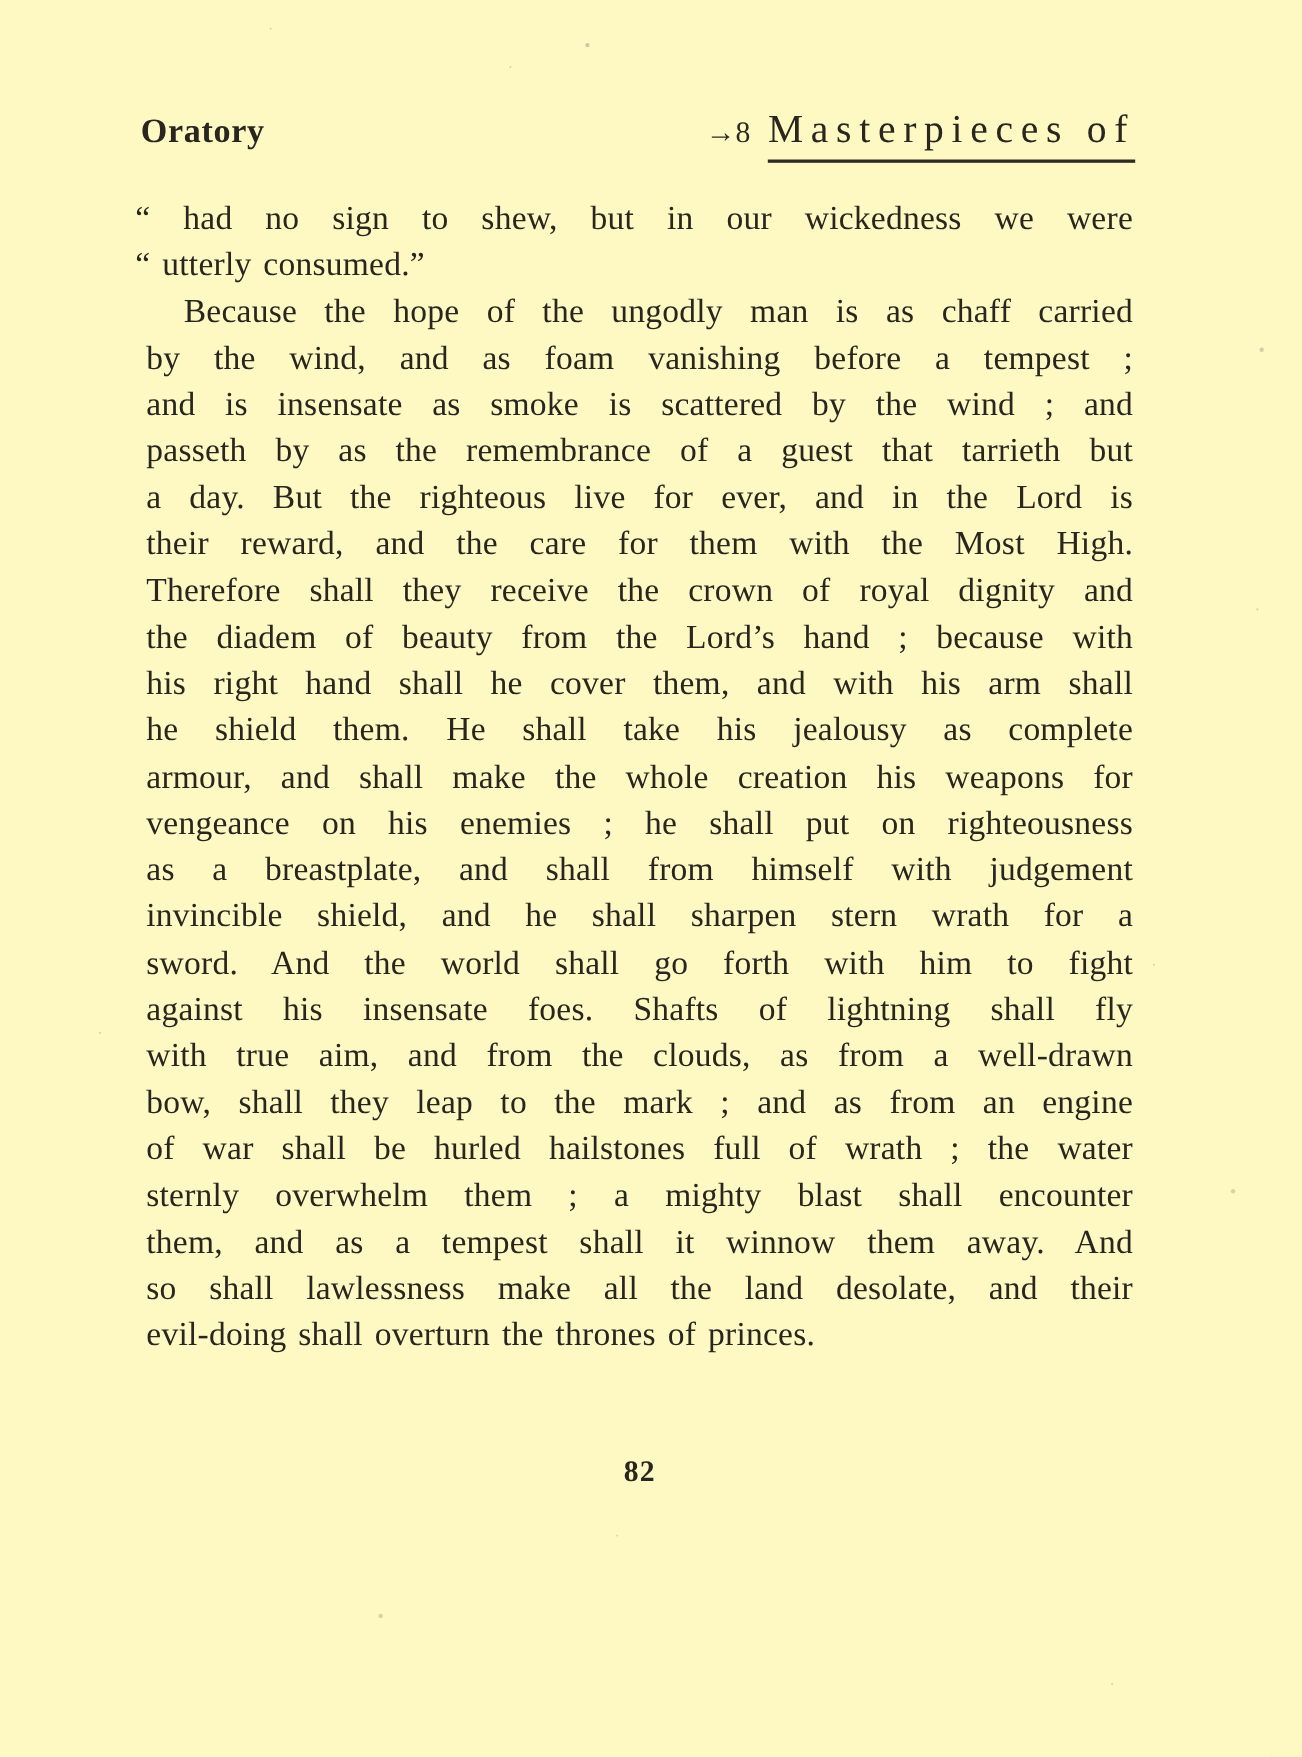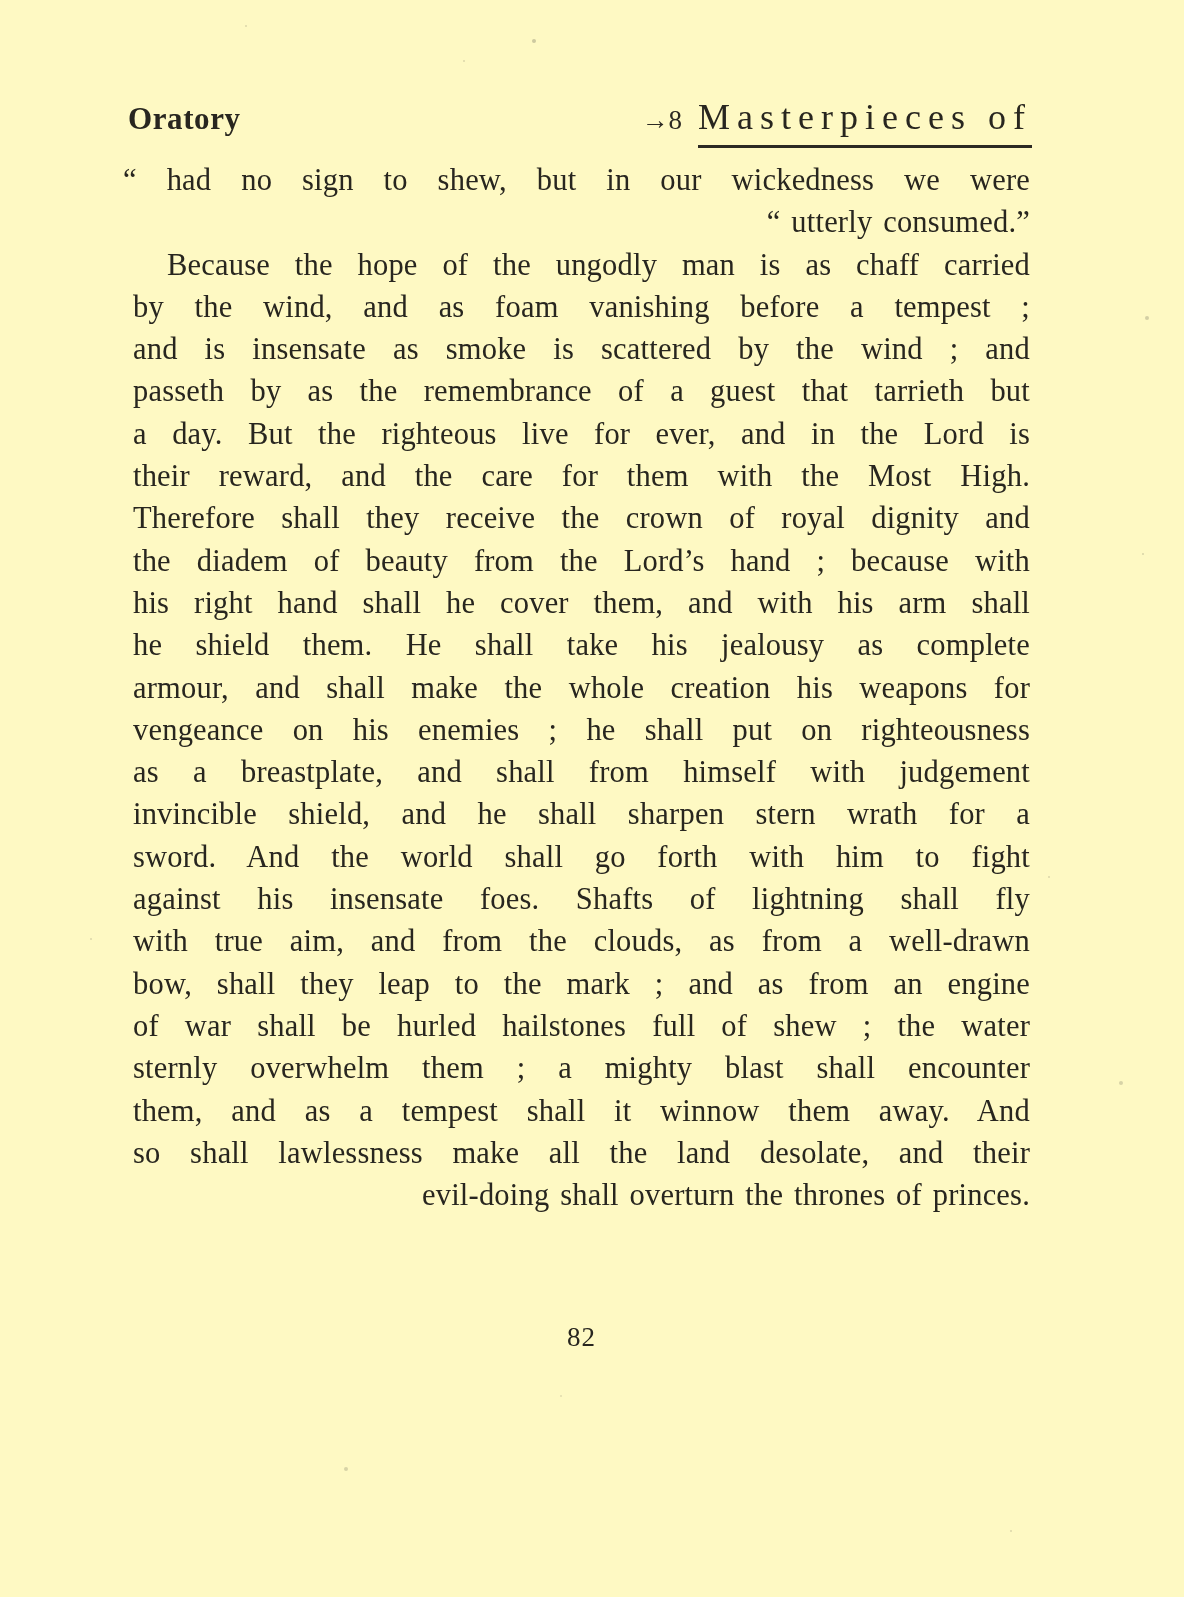--- a/index.html
+++ b/index.html
@@ -58,46 +58,46 @@
     color: #2c2a23;
   }
   .header-title {
     font-size: 36px;
     letter-spacing: 7px;
     border-bottom: 3px solid #2c2a23;
     padding-bottom: 7px;
   }
   .body-text {
     position: absolute;
-    top: 159px;
+    top: 177px;
     left: 133px;
     width: 897px;
   }
   .line {
     font-size: 30.5px;
     line-height: 42.3px;
     letter-spacing: 0.2px;
     word-spacing: 3px;
     white-space: normal;
-    text-align: right;
   }
   .justify {
     text-align: justify;
     text-align-last: justify;
   }
   .indent { text-indent: 34px; }
   .hang { text-indent: -10px; }
   .page-number {
     position: absolute;
     top: 1322px;
     left: 133px;
     width: 897px;
     text-align: center;
     font-size: 27px;
     letter-spacing: 1px;
+    font-weight: bold;
   }
 </style>
 </head>
 <body>
 
 <div class="page">
   <div class="speckles"></div>
 
   <div class="running-header">
     <div class="header-left">Oratory</div>
@@ -121,21 +121,21 @@
     <div class="line justify">his right hand shall he cover them, and with his arm shall</div>
     <div class="line justify">he shield them.  He shall take his jealousy as complete</div>
     <div class="line justify">armour, and shall make the whole creation his weapons for</div>
     <div class="line justify">vengeance on his enemies ; he shall put on righteousness</div>
     <div class="line justify">as a breastplate, and shall from himself with judgement</div>
     <div class="line justify">invincible shield, and he shall sharpen stern wrath for a</div>
     <div class="line justify">sword.  And the world shall go forth with him to fight</div>
     <div class="line justify">against his insensate foes.  Shafts of lightning shall fly</div>
     <div class="line justify">with true aim, and from the clouds, as from a well-drawn</div>
     <div class="line justify">bow, shall they leap to the mark ; and as from an engine</div>
-    <div class="line justify">of war shall be hurled hailstones full of shew ; the water</div>
+    <div class="line justify">of war shall be hurled hailstones full of wrath ; the water</div>
     <div class="line justify">sternly overwhelm them ; a mighty blast shall encounter</div>
     <div class="line justify">them, and as a tempest shall it winnow them away.  And</div>
     <div class="line justify">so shall lawlessness make all the land desolate, and their</div>
     <div class="line">evil-doing shall overturn the thrones of princes.</div>
   </div>
 
   <div class="page-number">82</div>
 </div>
 
 </body></html>

